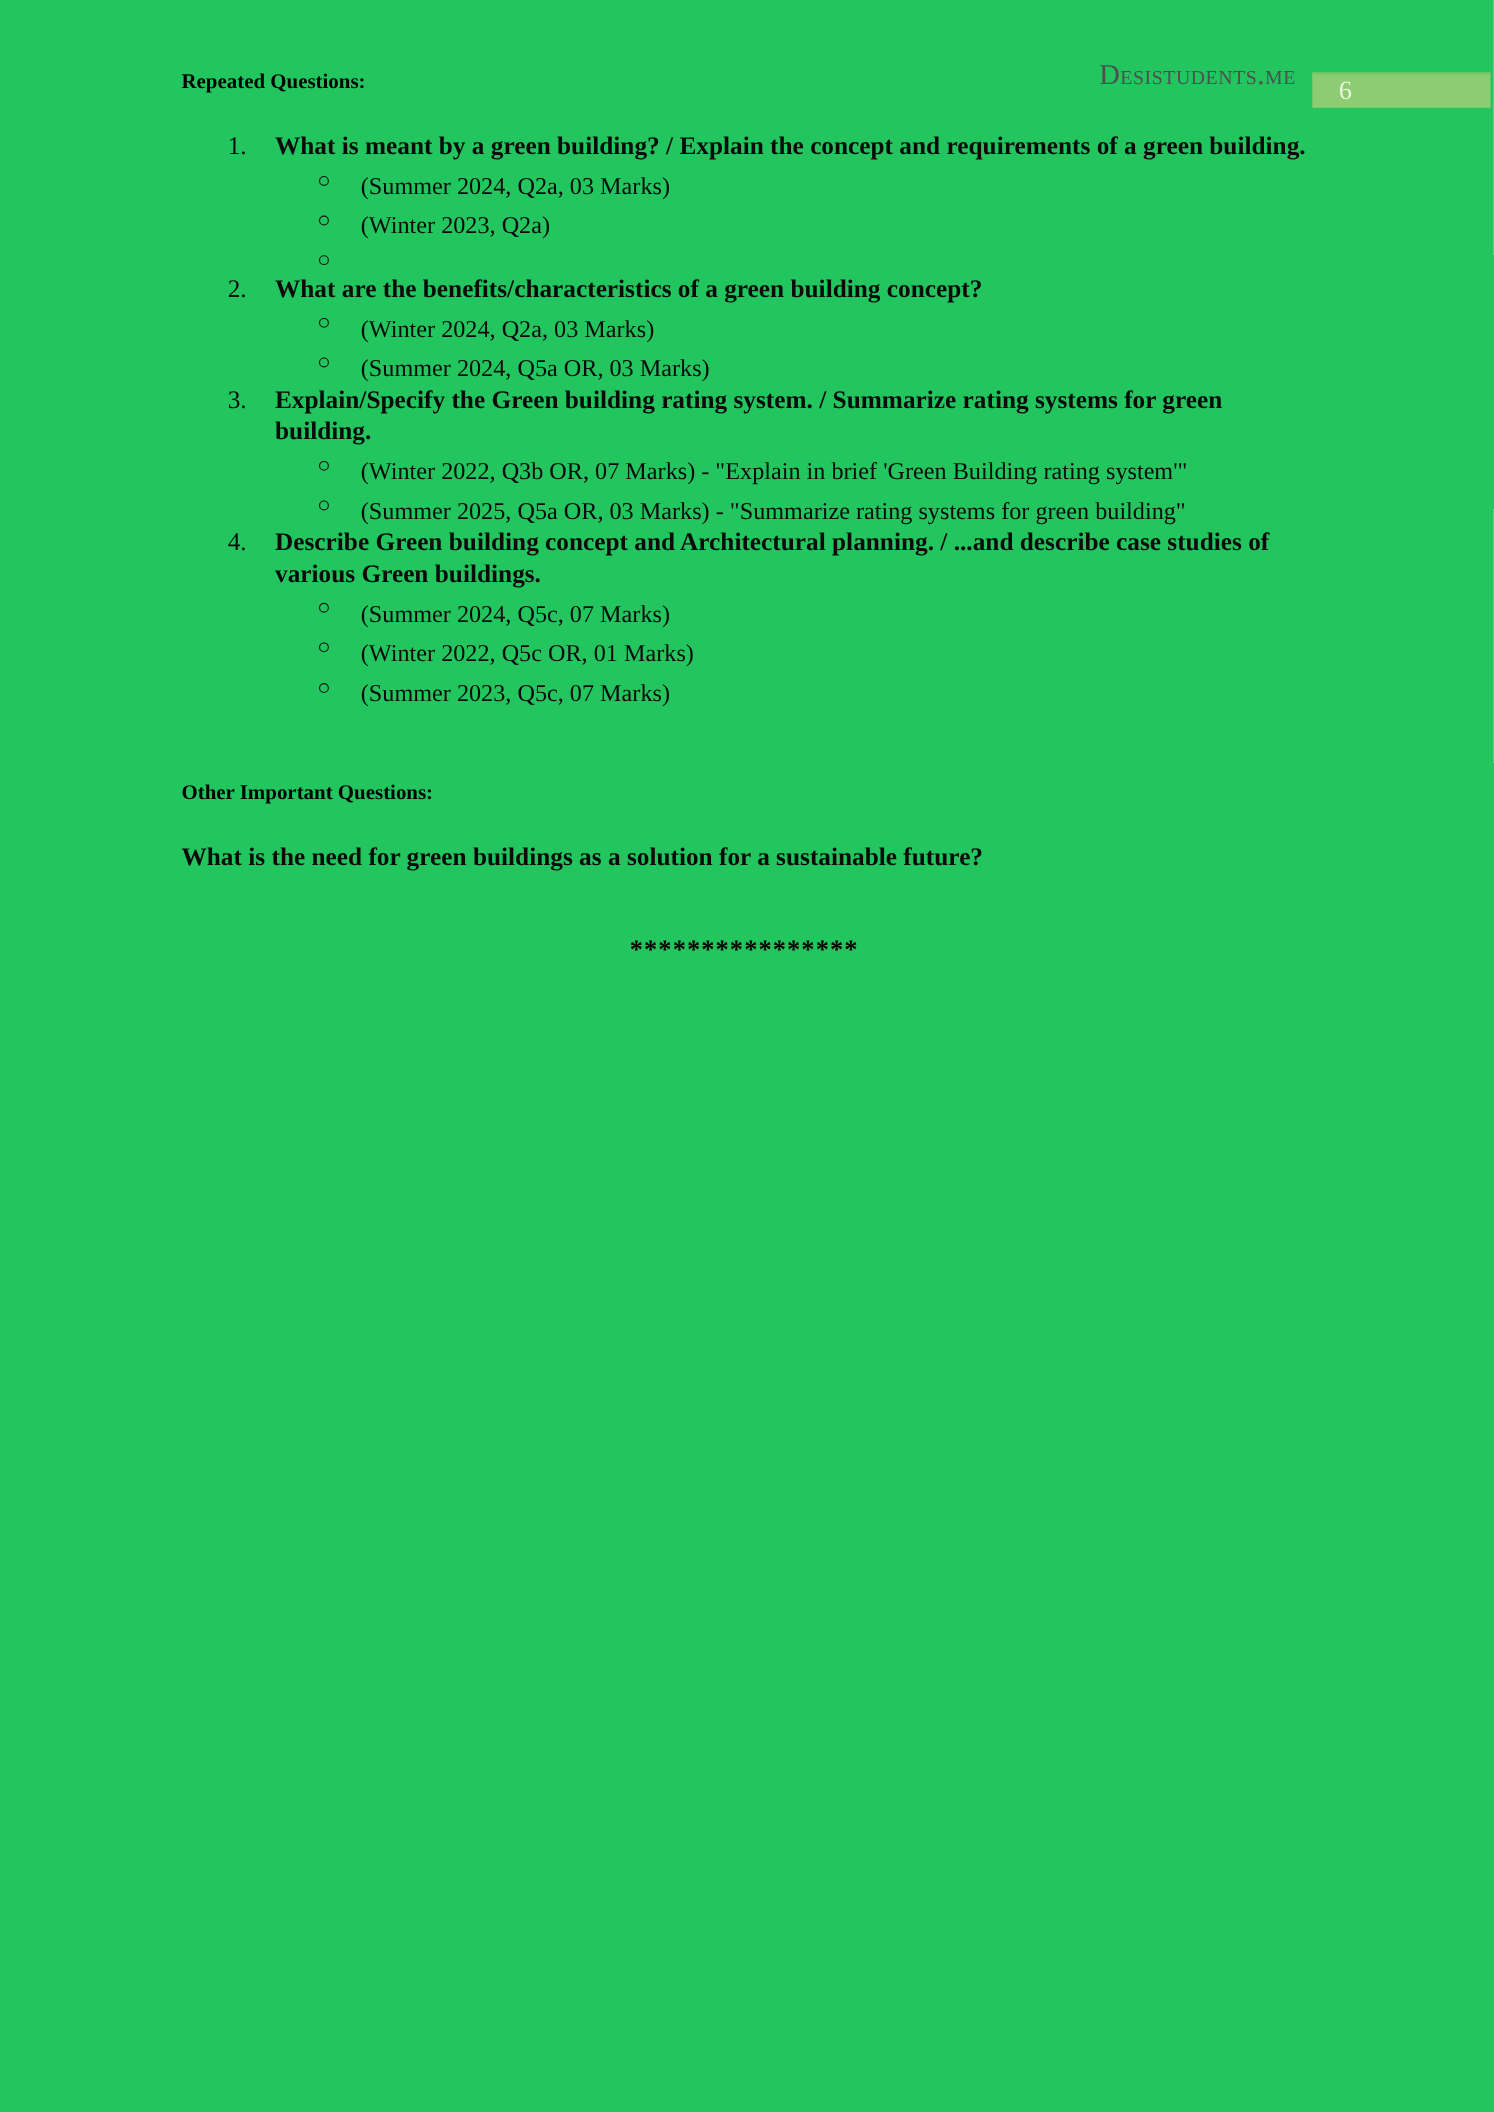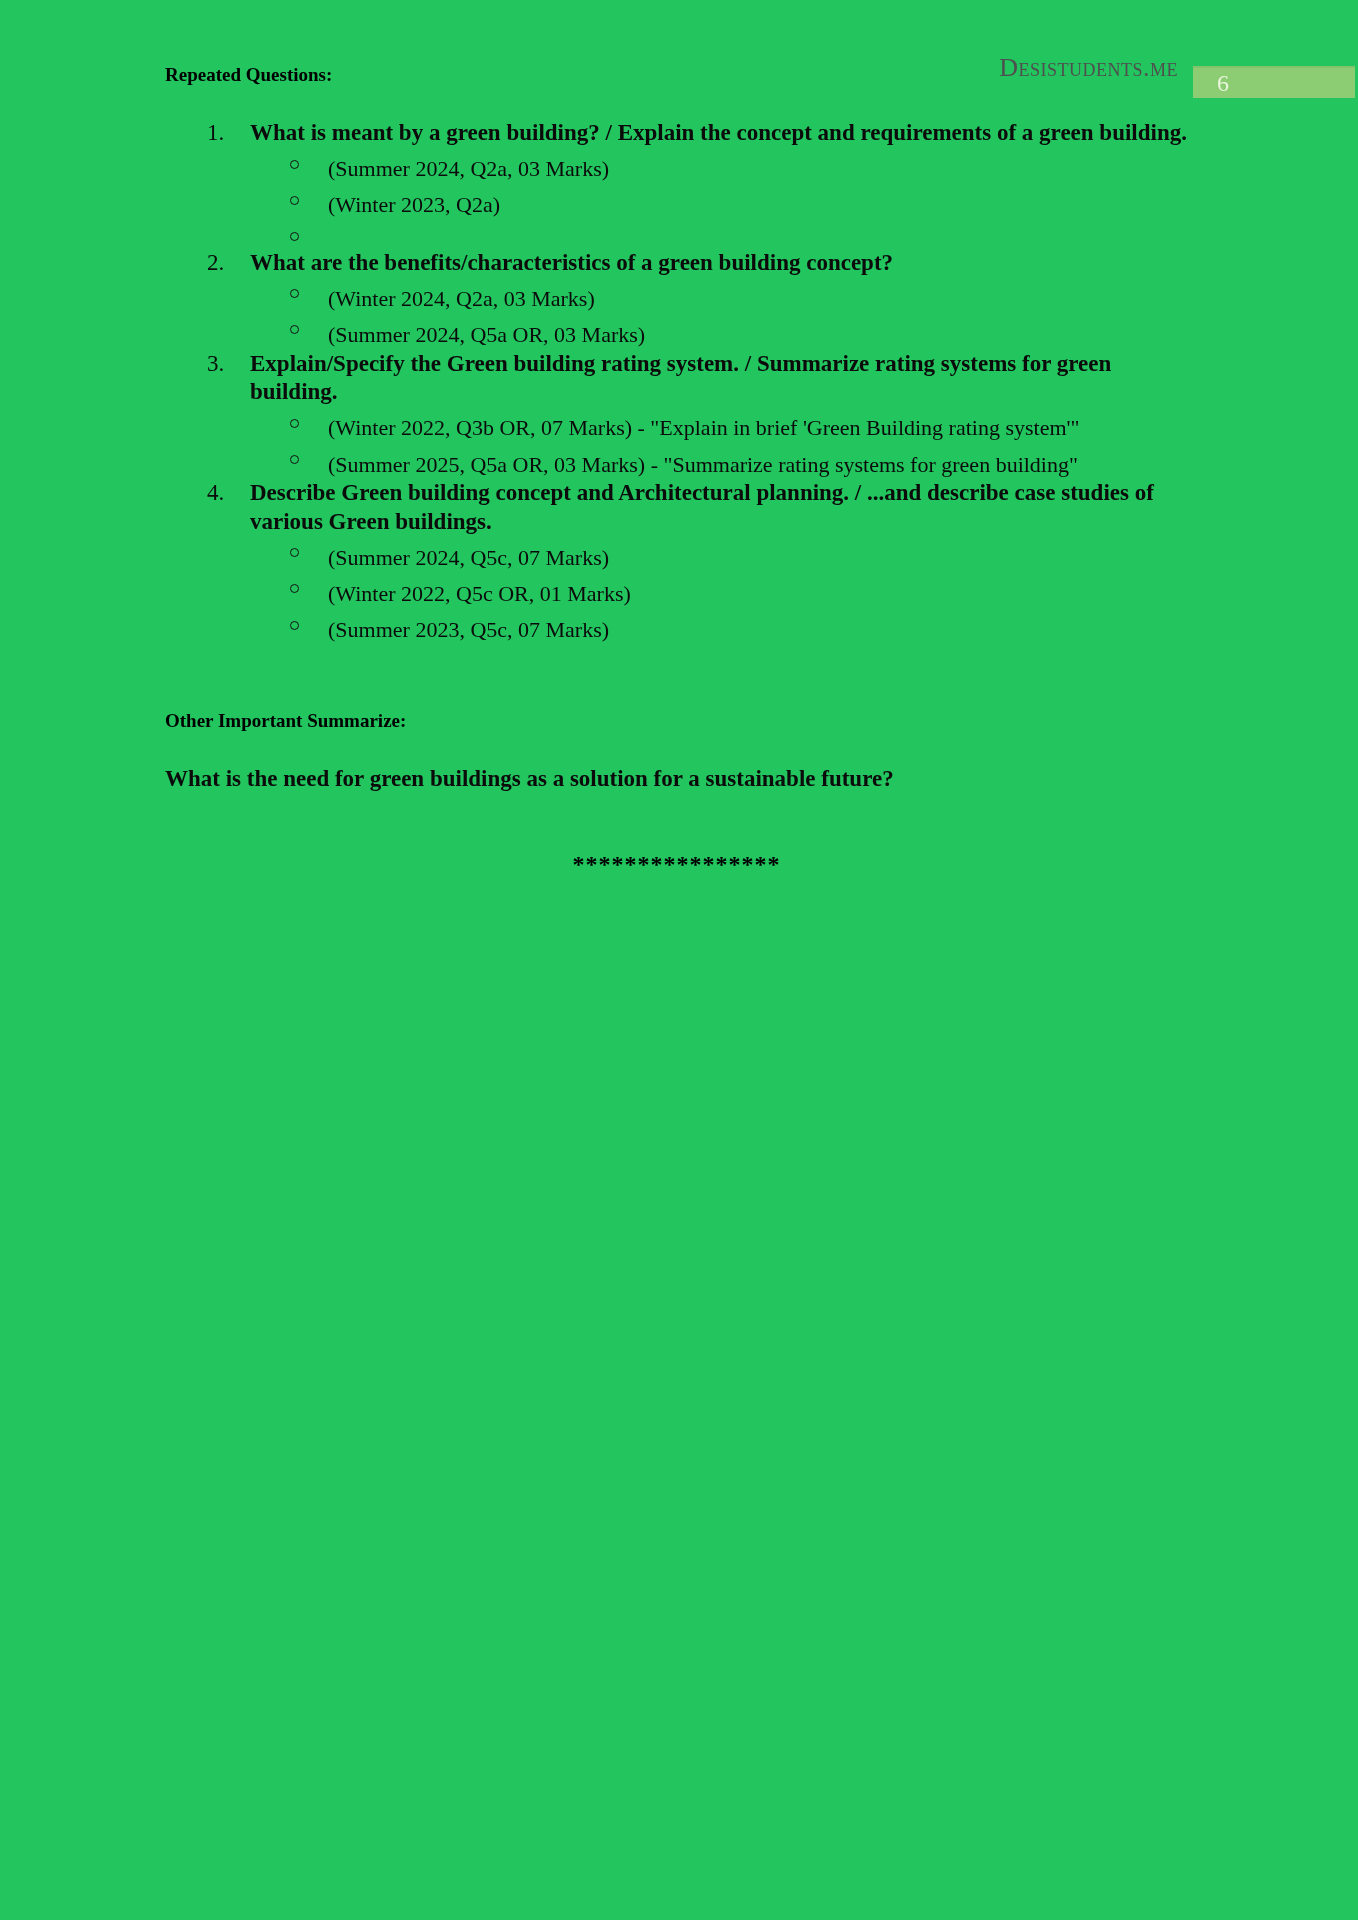--- a/index.html
+++ b/index.html
@@ -197,20 +197,20 @@
       </div>
       <div class="occ">
         <span class="occ-marker-box">
             <span class="circle"></span>
           </span>
         <span class="occ-text">(Summer 2023, Q5c, 07 Marks)</span>
       </div>
 
     </div>
 
-    <h2 class="sec-heading h-other">Other Important Summarize:</h2>
+    <h2 class="sec-heading h-other">Other Important Questions:</h2>
 
     <p class="other-q">What is the need for green buildings as a solution for a sustainable future?</p>
 
     <div class="stars">****************</div>
 
   </main>
 </div>
 
 </body></html>

